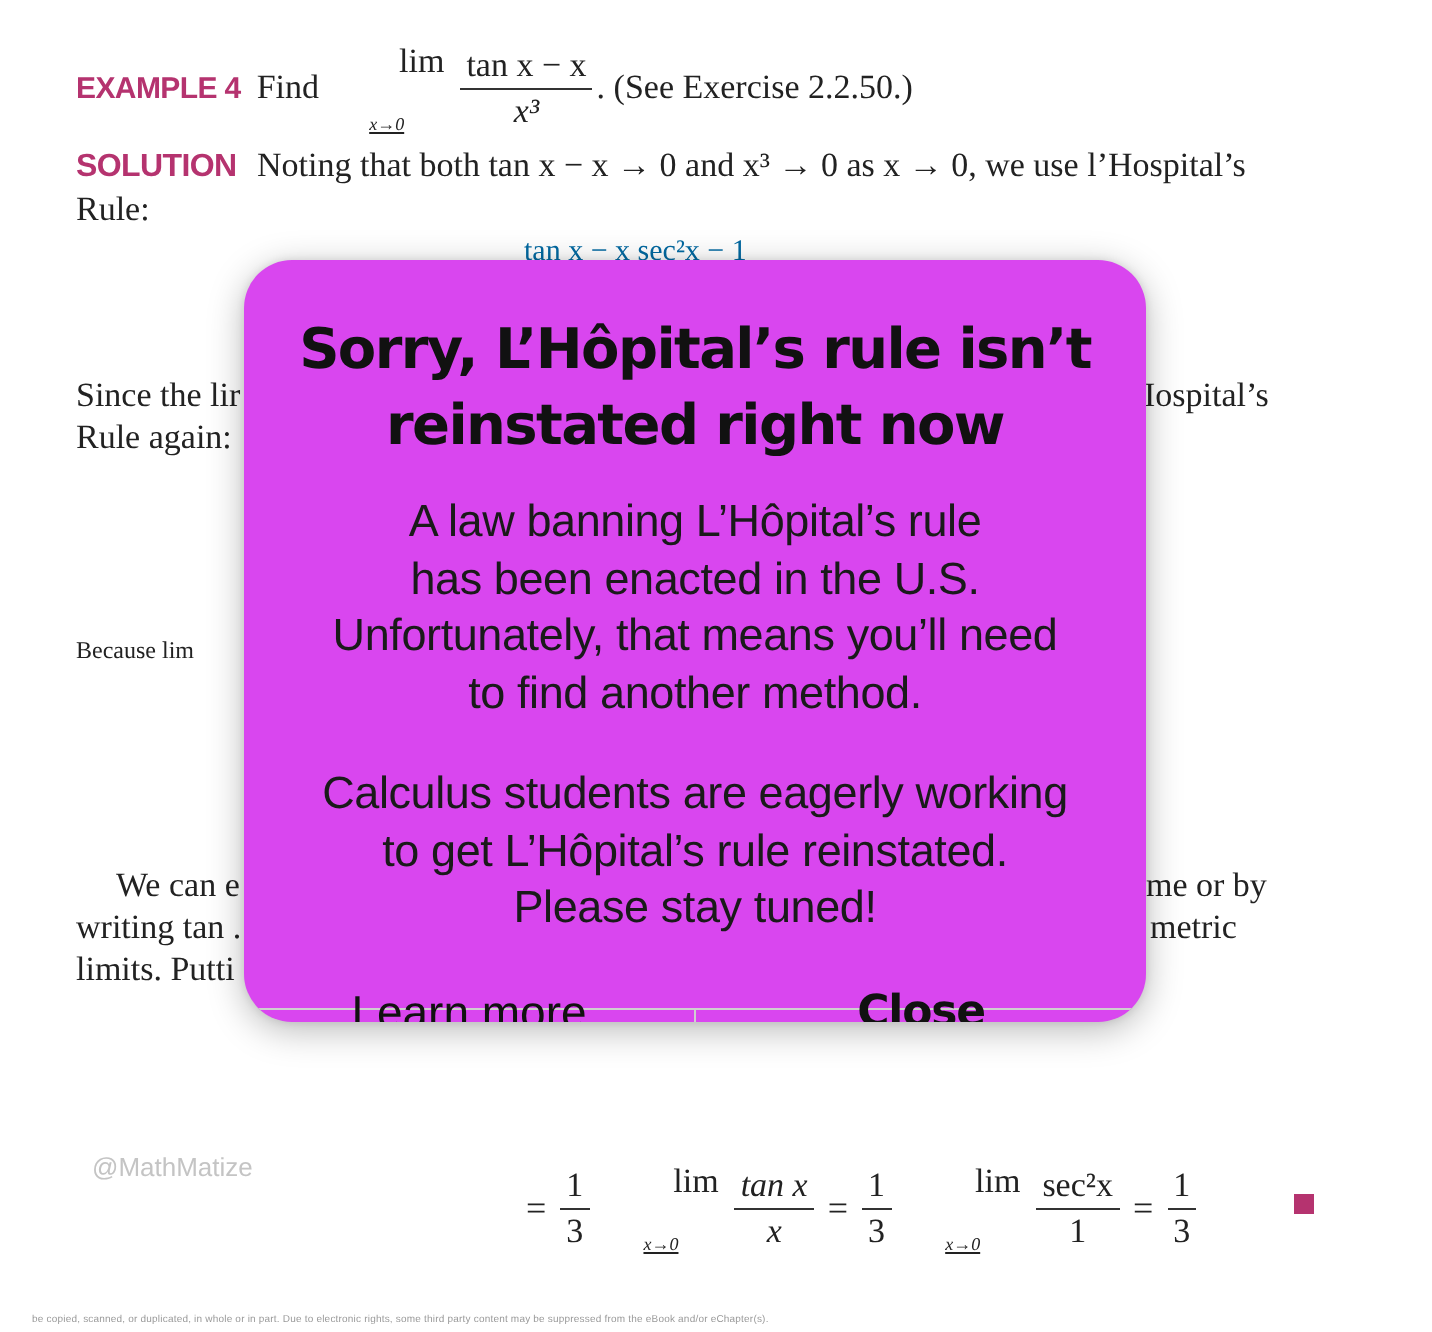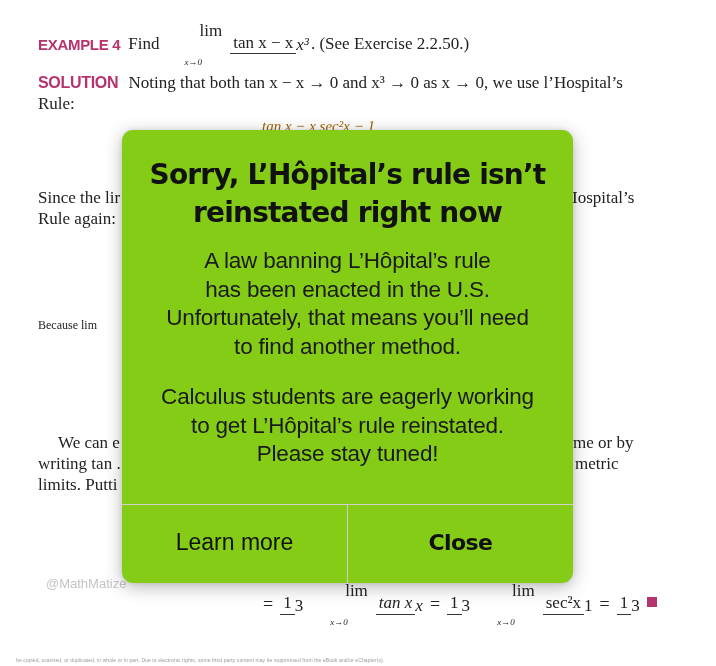--- a/index.html
+++ b/index.html
@@ -7,30 +7,30 @@
   body { position: relative; font-family: "Liberation Serif", serif; color: #222; }
 
   .page { position: absolute; inset: 0; }
   .serif { font-family: "Liberation Serif", "DejaVu Serif", serif; }
   .it { font-style: italic; }
 
   .example-head { position: absolute; left: 38px; top: 22px; height: 44px; display: flex; align-items: center; font-size: 17px; white-space: nowrap; }
   .label-pink { font-family: Liberation Sans, sans-serif; font-weight: bold; color: #b5336f; font-size: 15px; letter-spacing: -0.3px; margin-right: 8px; }
   .lim { display: inline-flex; flex-direction: column; align-items: center; margin: 0 6px 0 5px; line-height: 1; }
   .lim .lim-word { font-size: 17px; margin-left: 35px; }
-  .lim .lim-sub { font-size: 9px; font-style: italic; margin-top: 19px; }
-  .frac { display: inline-flex; flex-direction: row; align-items: center; margin: 2px 2px; line-height: 1.05; vertical-align: middle; }
+  .lim .lim-sub { font-size: 9px; font-style: italic; margin-top: 19px; text-decoration: underline; }
+  .frac { display: inline-flex; flex-direction: column; align-items: center; margin: 2px 2px; line-height: 1.05; vertical-align: middle; }
   .frac .num { padding: 0 3px 2px; border-bottom: 1px solid #333; font-size: 17px; }
   .frac .den { padding-top: 2px; font-size: 17px; }
 
   .para { position: absolute; font-size: 17px; line-height: 21px; white-space: nowrap; }
   .solution { left: 38px; top: 72px; }
   .solution .label-pink { font-size: 16px; margin-right: 6px; }
 
-  .partial-formula { position: absolute; left: 262px; top: 118px; font-size: 15px; color: #a16207; white-space: nowrap; font-style: italic; }
+  .partial-formula { position: absolute; left: 262px; top: 118px; font-size: 15px; color: #0369a1; white-space: nowrap; }
   .since { left: 38px; top: 187px; }
   .rule-again { left: 38px; top: 208px; }
   .right-frag1 { left: 572px; top: 187px; }
   .because { left: 38px; top: 315px; font-size: 12px; }
   .wecan { left: 58px; top: 432px; }
   .writing { left: 38px; top: 453px; }
   .limits { left: 38px; top: 474px; }
   .right-frag2 { left: 573px; top: 432px; }
   .right-frag3 { left: 575px; top: 453px; }
 
@@ -38,22 +38,22 @@
   .final-eq .op { margin: 0 5px; }
   .final-eq .frac .num, .final-eq .frac .den { font-size: 17px; }
 
   .end-square { position: absolute; left: 647px; top: 597px; width: 10px; height: 10px; background: #b5336f; }
 
   .watermark { position: absolute; left: 46px; top: 576px; font-family: "Liberation Sans", sans-serif; font-size: 13px; color: #c4c4c4; }
   .footer-note { position: absolute; left: 16px; top: 657px; font-family: "Liberation Sans", sans-serif; font-size: 5px; color: #9a9a9a; white-space: nowrap; letter-spacing: 0.1px; }
 
   
   .dialog {
-    position: absolute; left: 122px; top: 130px; width: 451px; height: 453px;
-    background: #84cc16; border-radius: 11px;
+    position: absolute; left: 122px; top: 130px; width: 451px; height: 381px;
+    background: #d946ef; border-radius: 24px;
     box-shadow: 0 4px 18px rgba(0,0,0,0.28), 0 0 4px rgba(0,0,0,0.10);
     overflow: hidden;
     font-family: "Liberation Sans", "DejaVu Sans", sans-serif; color: #111;
   }
   .dialog-title {
     position: absolute; left: 0; right: 0; top: 26px; text-align: center;
     font-family: "DejaVu Sans", sans-serif; font-weight: bold; font-size: 28px; line-height: 38px;
     letter-spacing: -0.8px; color: #111;
   }
   .dialog-title span { display: block; }

